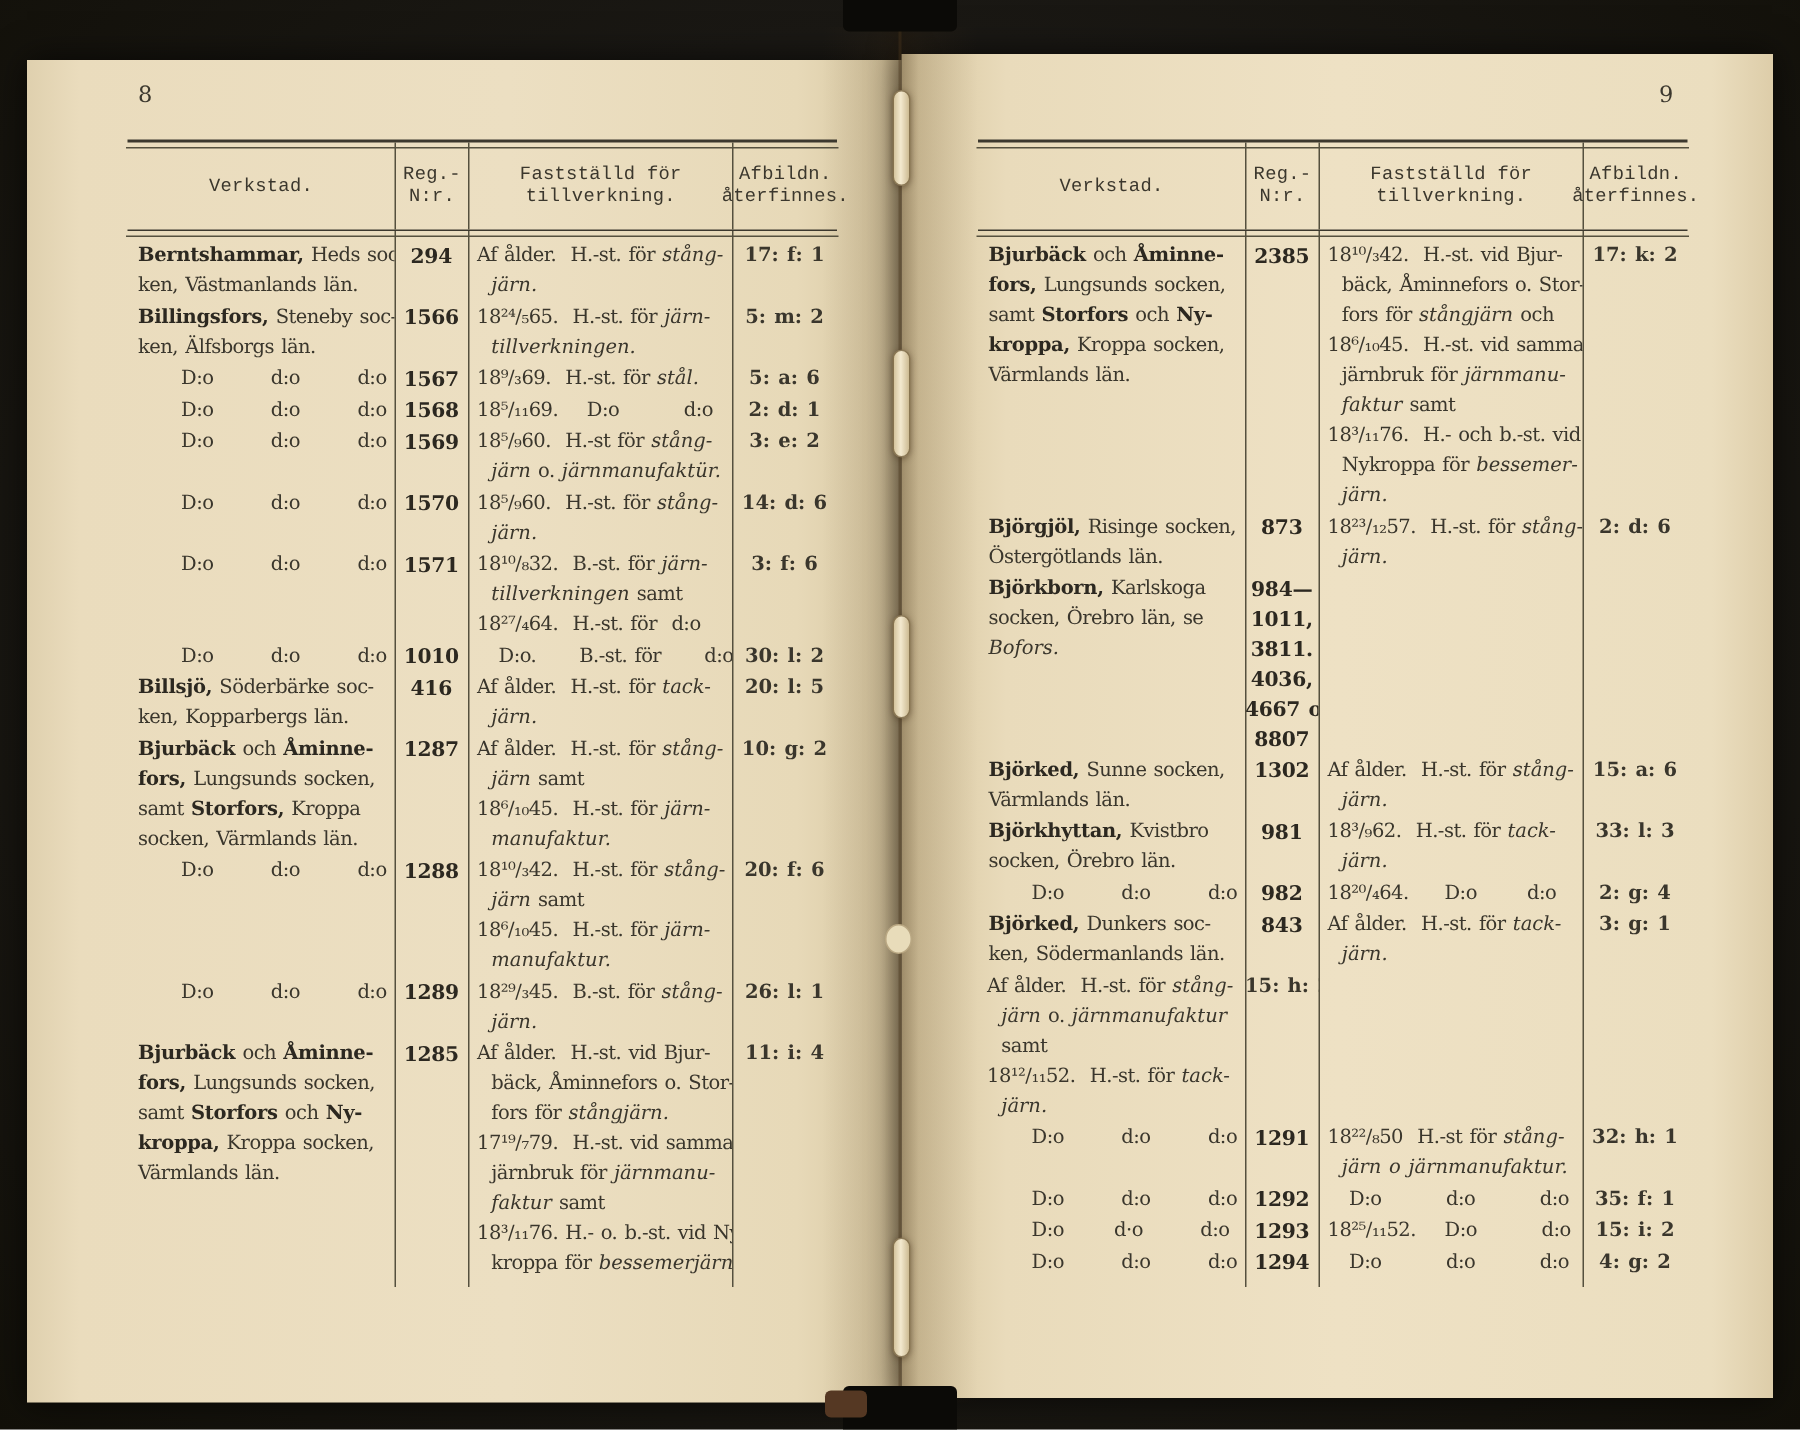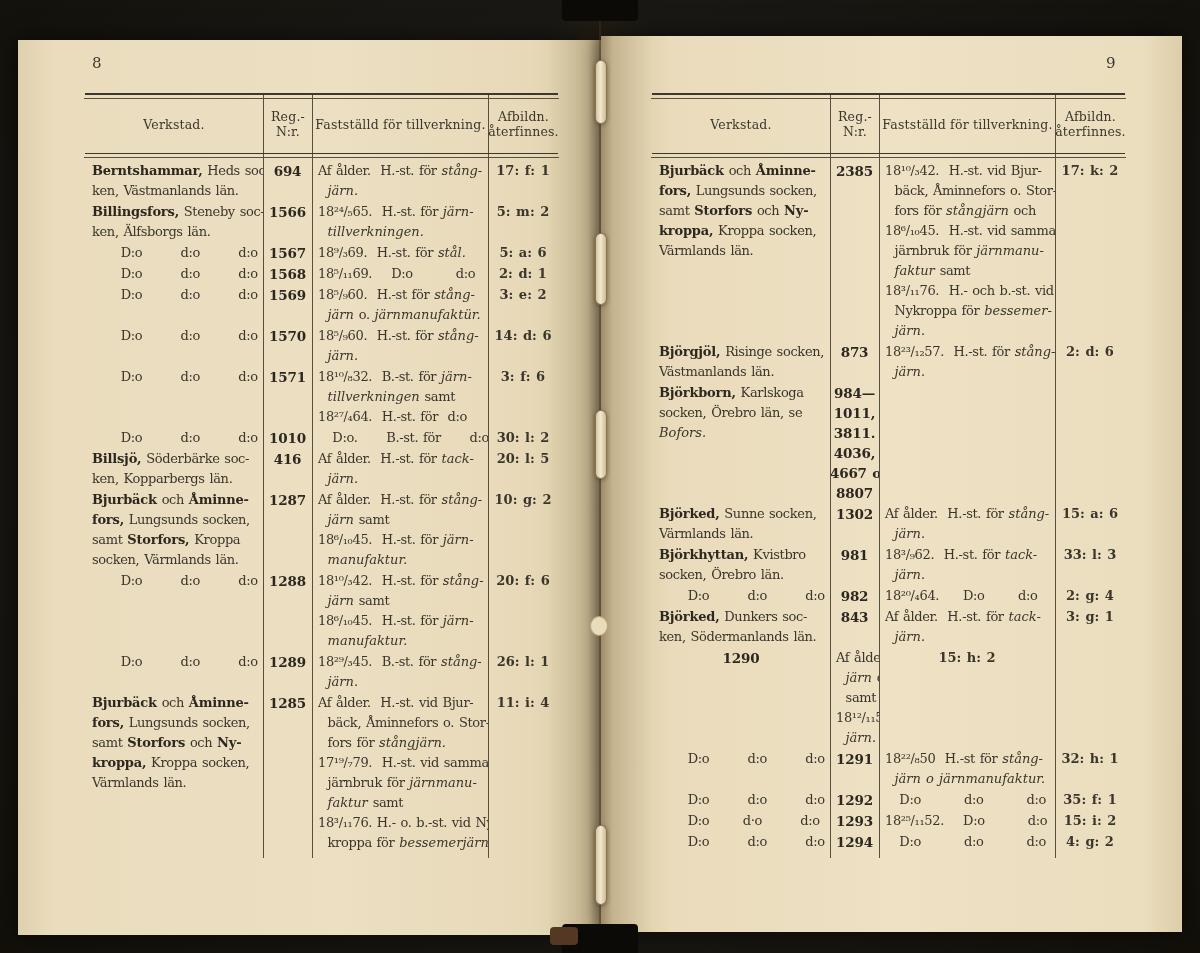--- a/index.html
+++ b/index.html
@@ -24,21 +24,21 @@
   .pagenum{position:absolute;font-size:15px;color:#3c382e;}
   .pagenum-left{left:74px;top:14px;}
   .pagenum-right{left:505px;top:18px;}
 
   .table{position:absolute;width:473px;color:#38342b;}
   .t-left{left:67px;top:53px;height:762px;}
   .t-right{left:51px;top:57px;height:764px;}
 
   .thead{
     position:relative;display:grid;grid-template-columns:178px 49px 176px 70px;
-    height:58px;border-top:2px solid #3c382e;border-bottom:1.7px solid #3c382e;
+    height:58px;border-top:2px solid #3c382e;border-bottom:1.7px solid #3c382e;font-family:Liberation Mono, monospace;
   }
   .thead::before{content:"";position:absolute;left:-1px;right:-1px;top:3px;border-top:1px solid #55503e;}
   .thead::after{content:"";position:absolute;left:-1px;right:-1px;bottom:-5px;border-top:1px solid #55503e;}
   .hcell{
     display:flex;flex-direction:column;align-items:center;justify-content:center;
     font-size:12.5px;line-height:15px;letter-spacing:.2px;border-left:1px solid #55503e;
     color:#3b372d;text-align:center;
   }
   .hcell:first-child{border-left:none;}
 
@@ -114,21 +114,21 @@
       <div class="tbody">
         <div class="vl vl1"></div>
         <div class="vl vl2"></div>
         <div class="vl vl3"></div>
       <div class="row">
             <div class="cell c-v">
               <div class="line"><b>Berntshammar,</b> Heds soc-</div>
               <div class="line">ken, Västmanlands län.</div>
             </div>
             <div class="cell c-reg">
-              <div class="line">694</div>
+              <div class="line">294</div>
             </div>
             <div class="cell c-till">
               <div class="line">Af ålder.  H.-st. för <i>stång-</i></div>
               <div class="line">  <i>järn.</i></div>
             </div>
             <div class="cell c-afb">
               <div class="line">17: f: 1</div>
             </div>
           </div>
           <div class="row">
@@ -377,21 +377,21 @@
               <div class="line">  Nykroppa för <i>bessemer-</i></div>
               <div class="line">  <i>järn.</i></div>
             </div>
             <div class="cell c-afb">
               <div class="line">17: k: 2</div>
             </div>
           </div>
           <div class="row">
             <div class="cell c-v">
               <div class="line"><b>Björgjöl,</b> Risinge socken,</div>
-              <div class="line">Västmanlands län.</div>
+              <div class="line">Östergötlands län.</div>
             </div>
             <div class="cell c-reg">
               <div class="line">873</div>
             </div>
             <div class="cell c-till">
               <div class="line">18²³/₁₂57.  H.-st. för <i>stång-</i></div>
               <div class="line">  <i>järn.</i></div>
             </div>
             <div class="cell c-afb">
               <div class="line">2: d: 6</div>
@@ -470,23 +470,20 @@
             </div>
             <div class="cell c-till">
               <div class="line">Af ålder.  H.-st. för <i>tack-</i></div>
               <div class="line">  <i>järn.</i></div>
             </div>
             <div class="cell c-afb">
               <div class="line">3: g: 1</div>
             </div>
           </div>
           <div class="row">
-            <div class="cell c-reg">
-              <div class="line">1290</div>
-            </div>
             <div class="cell c-till">
               <div class="line">Af ålder.  H.-st. för <i>stång-</i></div>
               <div class="line">  <i>järn</i> o. <i>järnmanufaktur</i></div>
               <div class="line">  samt</div>
               <div class="line">18¹²/₁₁52.  H.-st. för <i>tack-</i></div>
               <div class="line">  <i>järn.</i></div>
             </div>
             <div class="cell c-afb">
               <div class="line">15: h: 2</div>
             </div>

